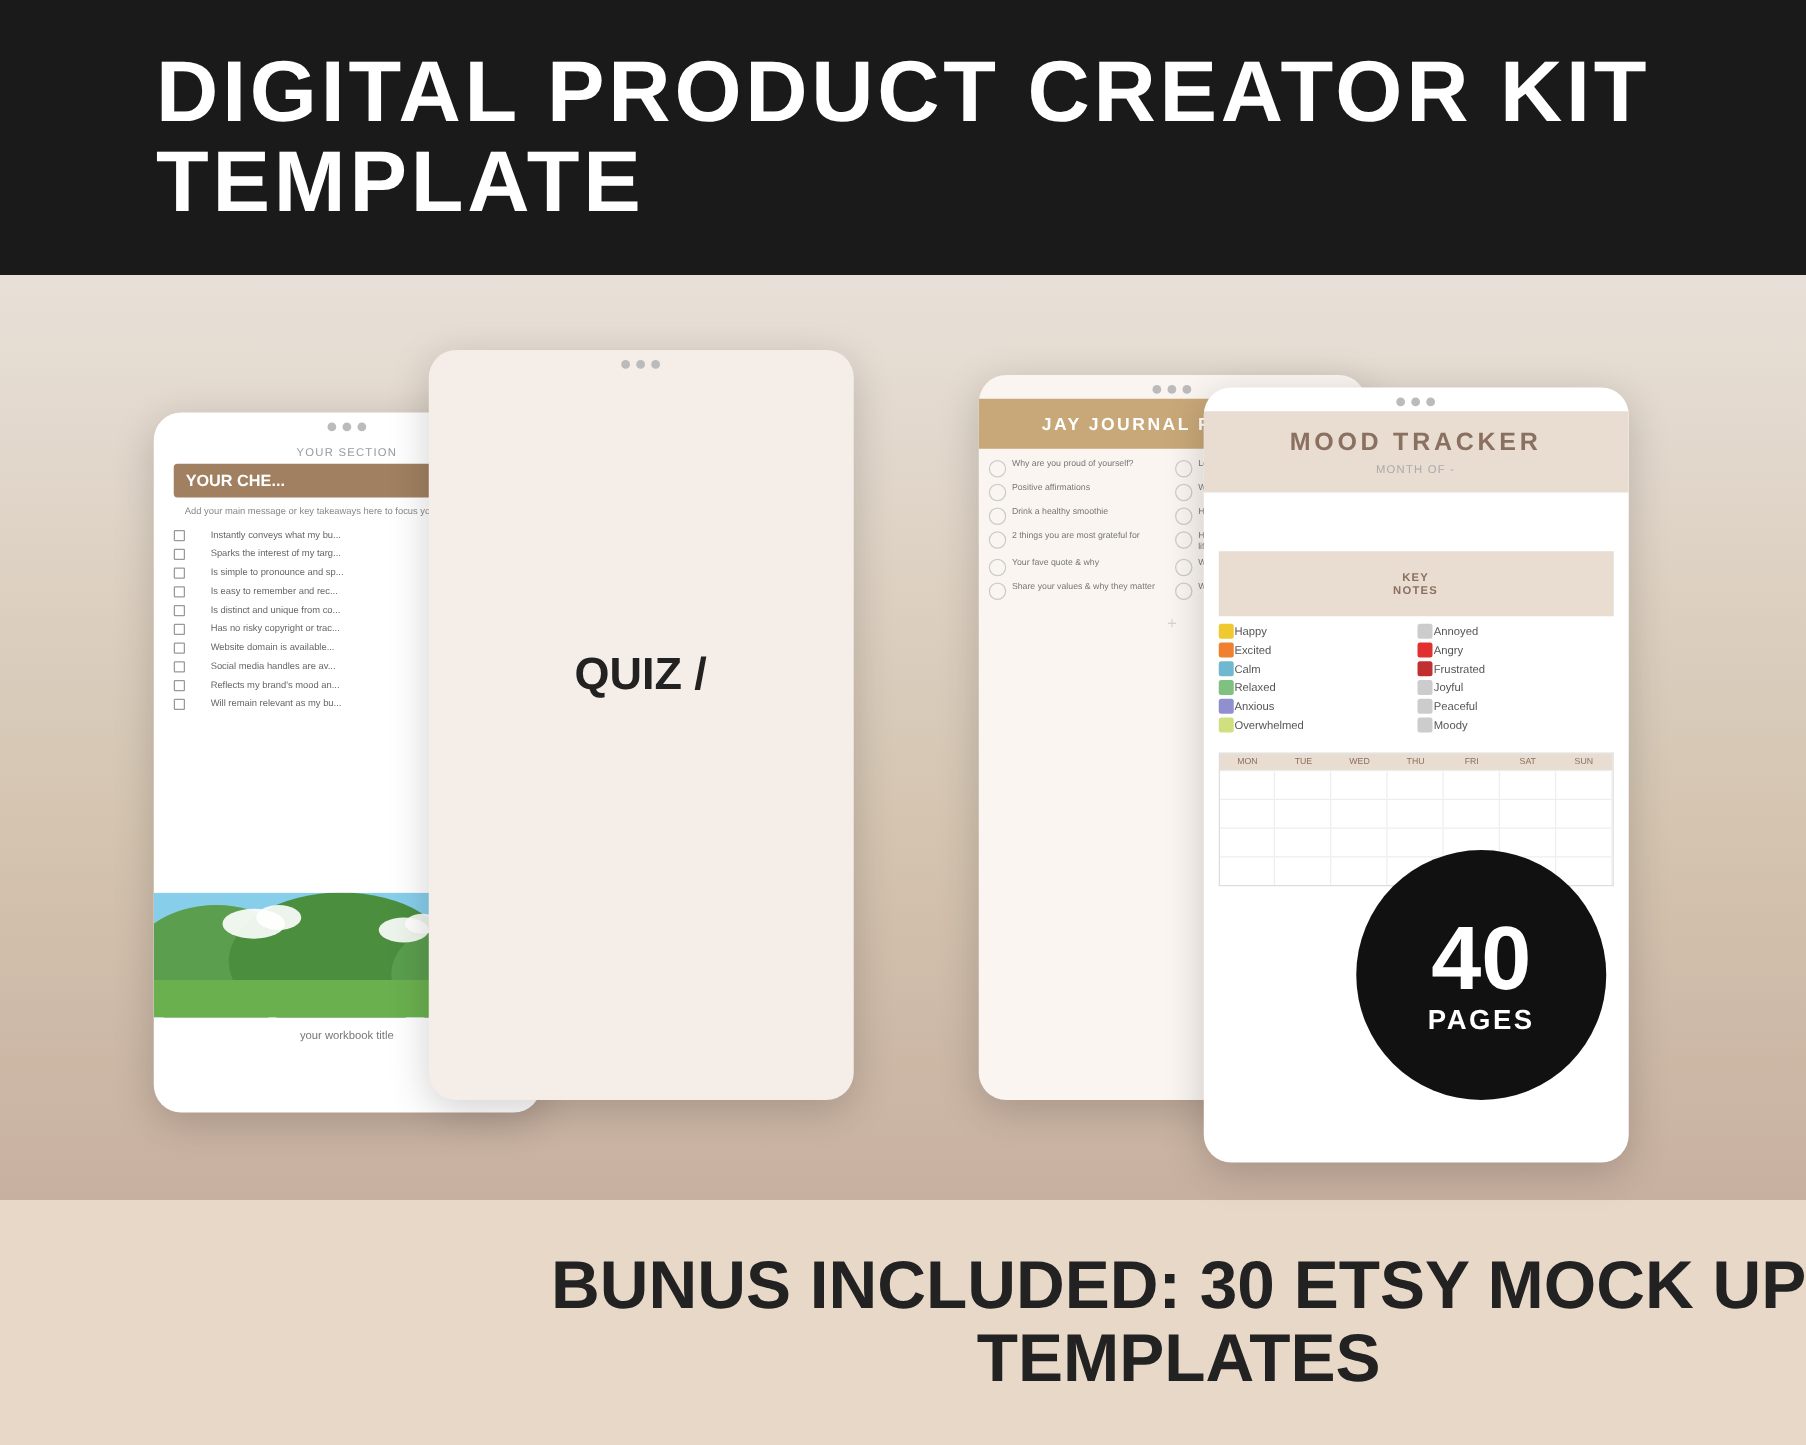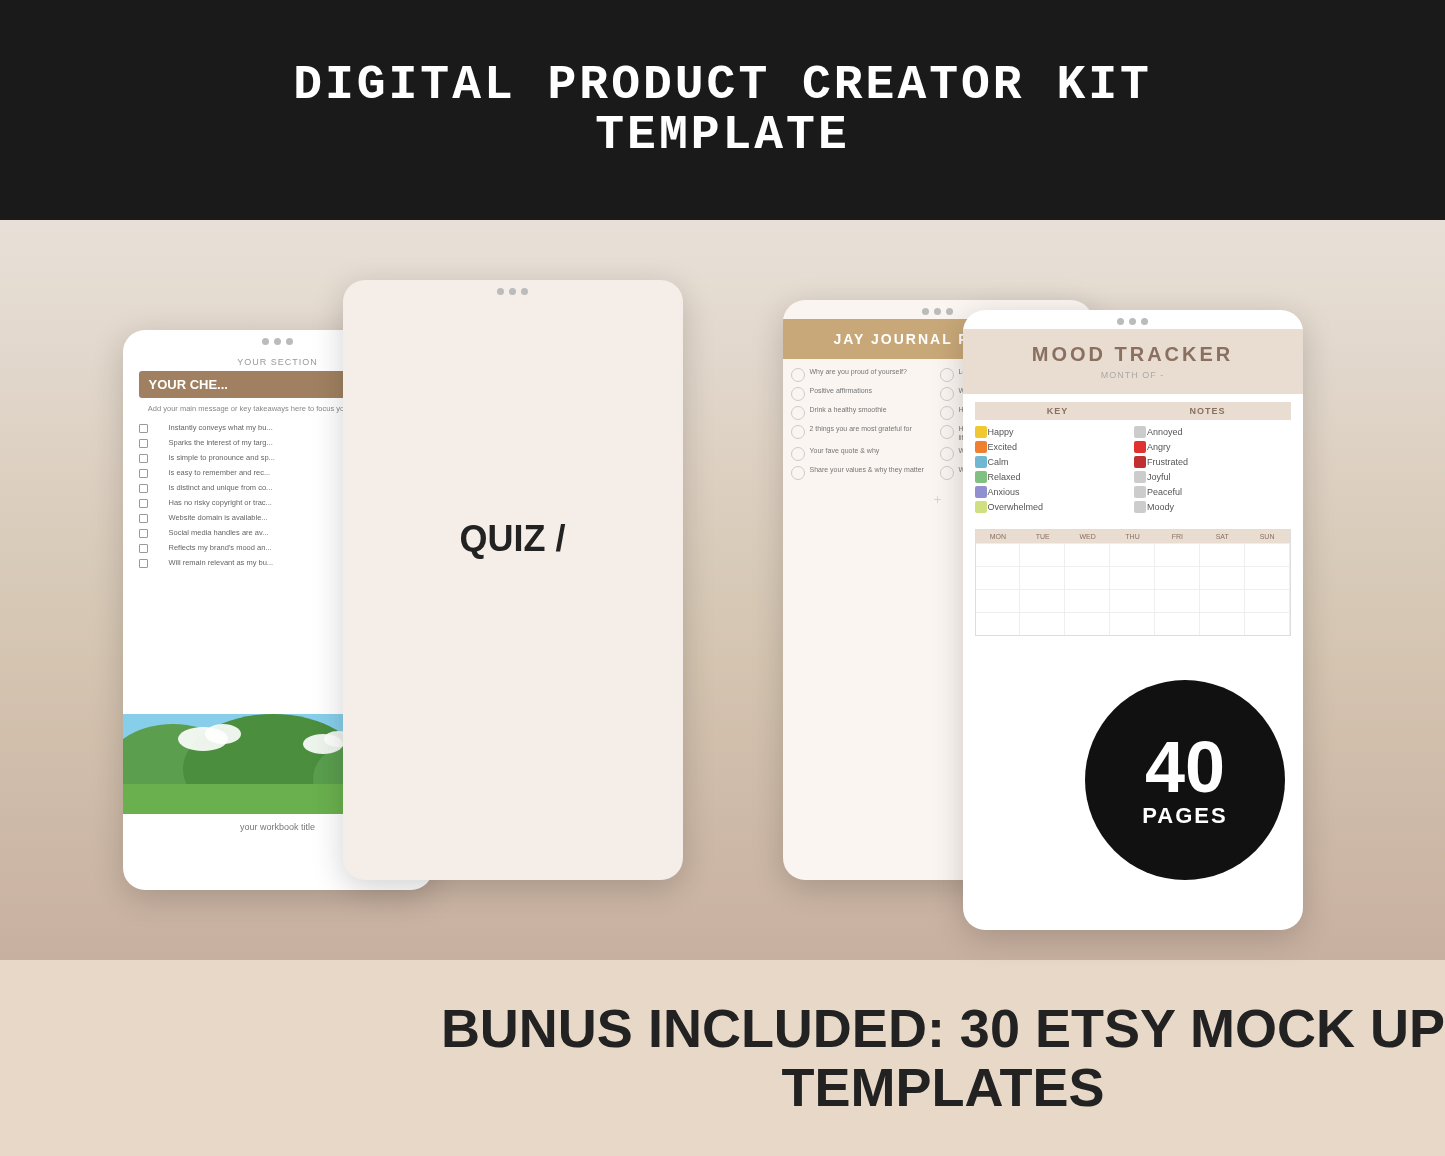--- a/index.html
+++ b/index.html
@@ -29,26 +29,26 @@
       font-weight: bold;
       letter-spacing: 2px;
       padding: 6px 22px;
       border-radius: 4px;
       margin-bottom: 14px;
       font-family: Arial, sans-serif;
     }
 
     .main-title {
       color: #fff;
-      font-size: 48px;
+      font-size: 69px;
       font-weight: 900;
       letter-spacing: 3px;
-      text-align: center;
+      text-align: left;
       line-height: 1.05;
-      font-family: Liberation Mono, monospace;
+      font-family: Liberation Sans, sans-serif;
       text-transform: uppercase;
     }
 
     .middle-section {
       width: 100%;
       height: 740px;
       background: linear-gradient(180deg, #e8e0d8 0%, #d4c4b0 60%, #c8b0a0 100%);
       position: relative;
       display: flex;
       align-items: center;
@@ -310,24 +310,25 @@
       color: #aaa;
       font-family: Arial, sans-serif;
       letter-spacing: 1px;
       margin-top: 4px;
     }
     .mood-key-section {
       padding: 8px 12px;
     }
     .mood-key-header {
       display: grid;
-      grid-template-columns: 1fr 1fr;
+      grid-template-columns: 1fr;
       background: #e8ddd0;
-      padding: 4px 8px;
+      padding: 16px 8px;
       margin-bottom: 6px;
+      margin-top: 39px;
     }
     .mood-key-col {
       font-size: 9px;
       font-weight: bold;
       color: #8a7060;
       font-family: Arial, sans-serif;
       letter-spacing: 1px;
       text-align: center;
       text-transform: uppercase;
     }

